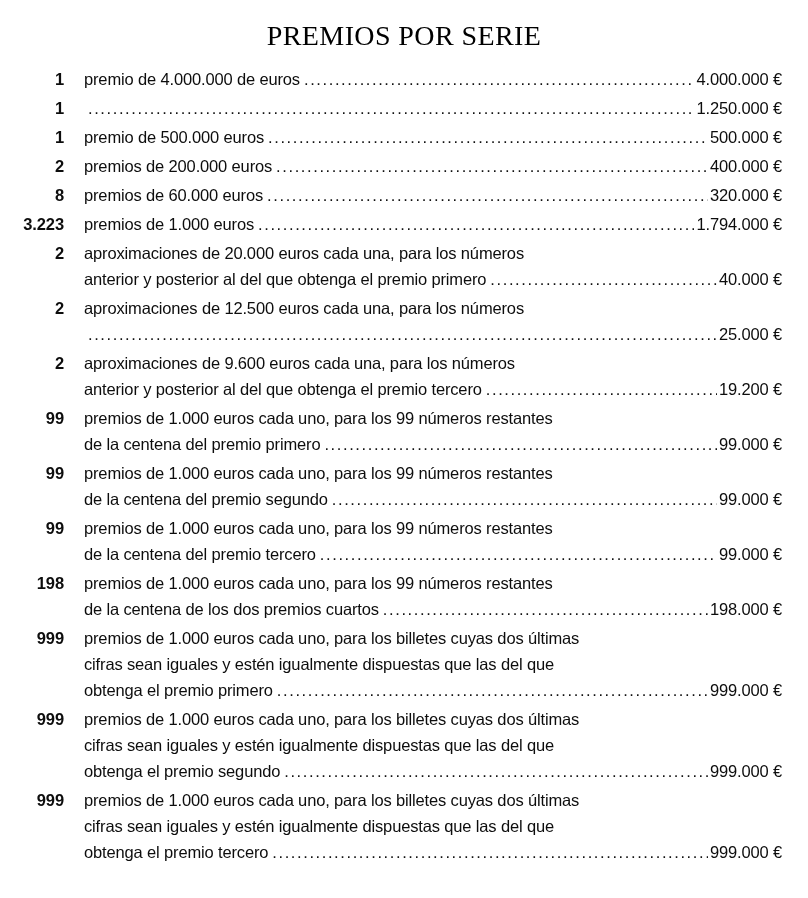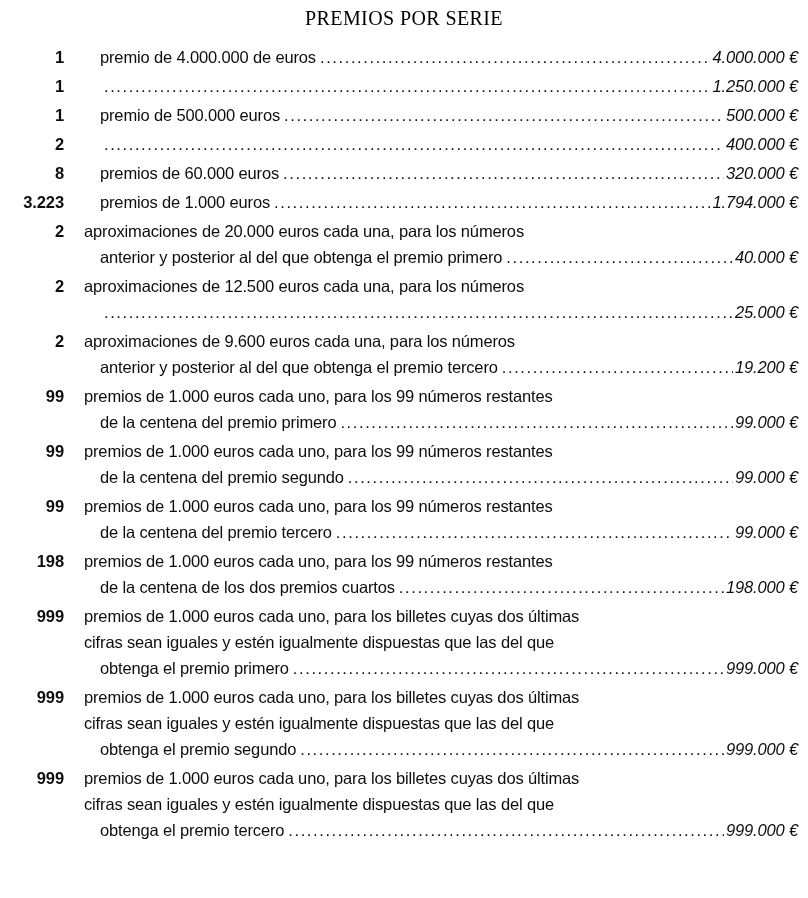--- a/index.html
+++ b/index.html
@@ -17,24 +17,24 @@
 
   .page {
     position: relative;
     width: 808px;
     height: 898px;
     box-sizing: border-box;
   }
 
   .doc-title {
     font-family: "Liberation Serif", serif;
-    font-size: 20px;
+    font-size: 28px;
     letter-spacing: 0.4px;
     text-align: center;
-    margin: 7px 0 0 0;
+    margin: 20px 0 0 0;
     padding: 0;
     font-weight: 400;
     color: #000;
   }
 
   .prize-table {
     margin-top: 14px;
     padding: 0 26px 0 4px;
   }
 
@@ -67,21 +67,20 @@
     display: block;
     white-space: nowrap;
     letter-spacing: -0.15px;
   }
 
   
   .desc-line.final {
     display: flex;
     align-items: baseline;
     width: 100%;
-    margin-left: 16px;
   }
 
   .desc-text {
     flex: 0 0 auto;
     white-space: nowrap;
   }
 
   .leader {
     flex: 1 1 auto;
     min-width: 8px;
@@ -96,21 +95,20 @@
   .leader::after {
     content: "....................................................................................................................................";
   }
 
   .amount-cell {
     flex: 0 0 auto;
     white-space: nowrap;
     font-size: 16.5px;
     text-align: center;
     letter-spacing: -0.15px;
-    font-style: italic;
   }
 </style>
 </head>
 <body>
 
 <div class="page">
 
   <h1 class="doc-title">PREMIOS POR SERIE</h1>
 
   <div class="prize-table">
@@ -140,20 +138,21 @@
             <span class="desc-text">premio de 500.000 euros</span>
             <span class="leader"></span>
             <span class="amount-cell">500.000 €</span>
           </span>
         </div>
       </div>
       <div class="prize-row">
         <div class="count-cell">2</div>
         <div class="desc-cell">
           <span class="desc-line final">
+            <span class="desc-text">premios de 200.000 euros</span>
             <span class="leader"></span>
             <span class="amount-cell">400.000 €</span>
           </span>
         </div>
       </div>
       <div class="prize-row">
         <div class="count-cell">8</div>
         <div class="desc-cell">
           <span class="desc-line final">
             <span class="desc-text">premios de 60.000 euros</span>

